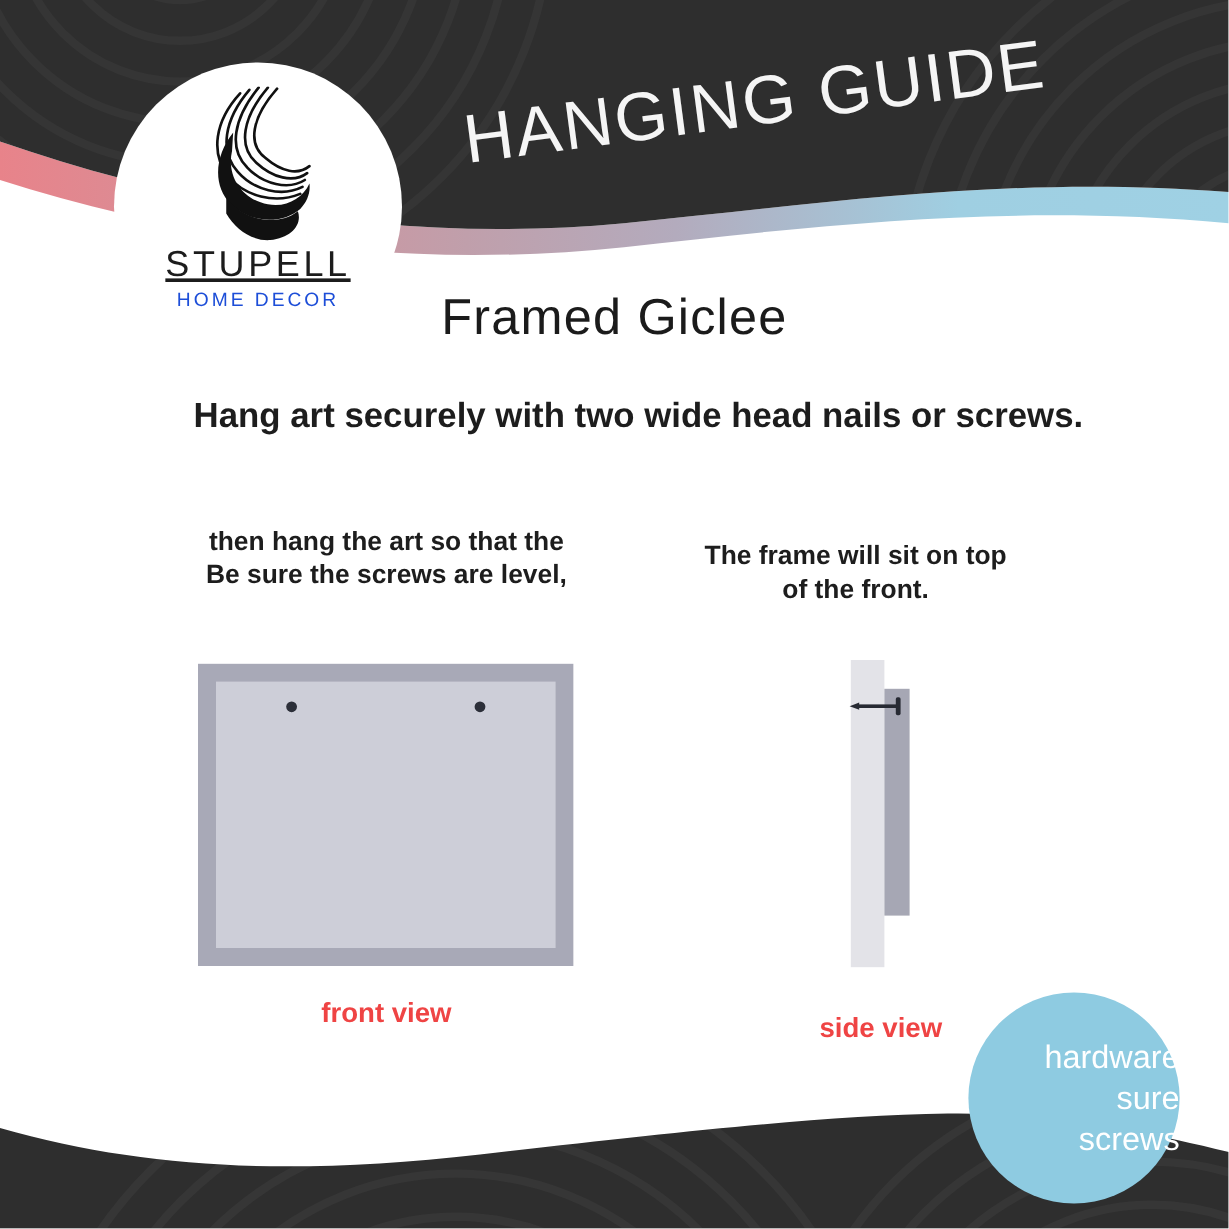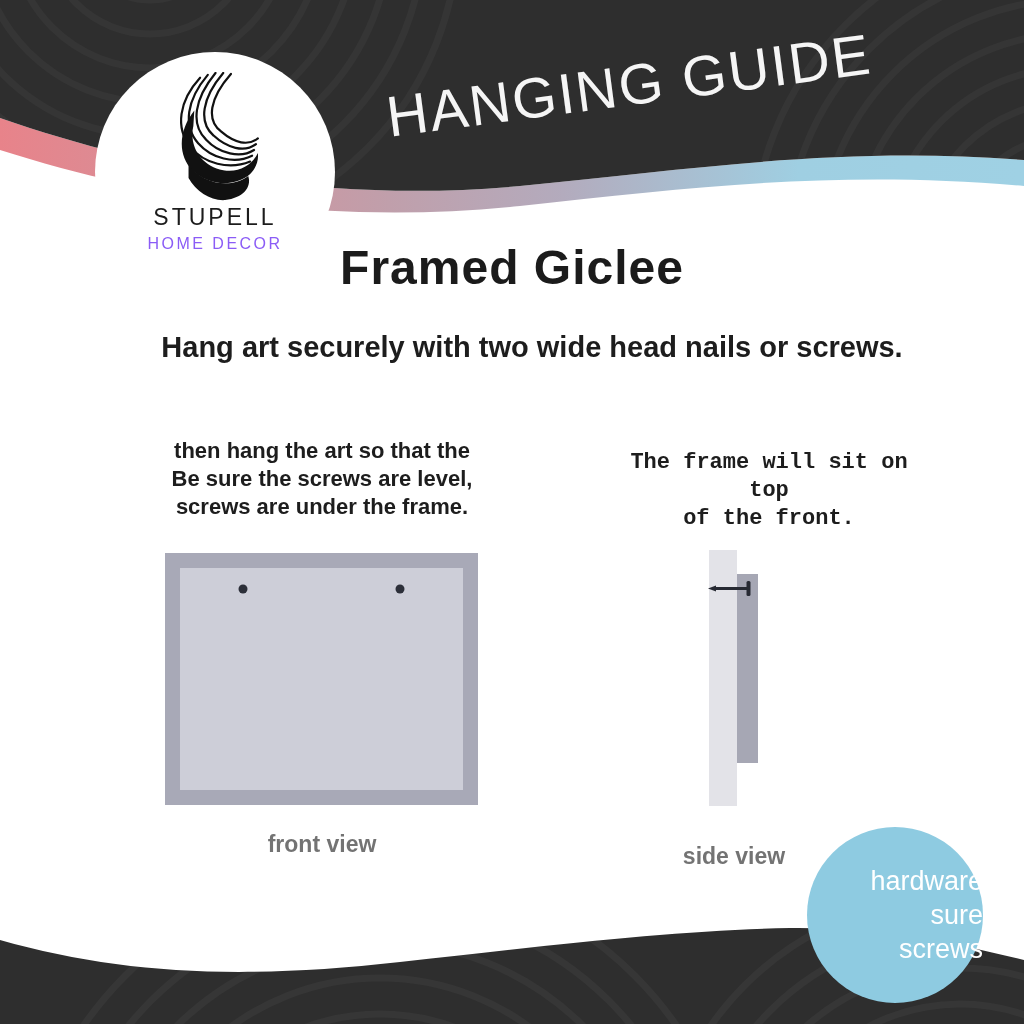--- a/index.html
+++ b/index.html
@@ -17,37 +17,37 @@
     transform:rotate(-7.5deg);transform-origin:50% 50%;
     color:#f5f5f5;font-size:57px;font-weight:400;letter-spacing:2px;
     text-align:center;white-space:nowrap;
   }
   .logo-circle{
     position:absolute;left:95px;top:52px;width:240px;height:240px;z-index:3;
     background:#ffffff;border-radius:50%;
     display:flex;flex-direction:column;align-items:center;
   }
   .logo-swoosh{margin-top:20px;}
-  .brand-name{font-size:23px;font-weight:400;letter-spacing:3px;color:#1c1c1c;margin-top:2px;}
-  .brand-tagline{font-size:16px;font-weight:400;letter-spacing:2.5px;color:#8b5cf6;margin-top:4px;}
+  .brand-name{font-size:30px;font-weight:400;letter-spacing:3px;color:#1c1c1c;margin-top:2px;text-decoration:underline;}
+  .brand-tagline{font-size:16px;font-weight:400;letter-spacing:2.5px;color:#1d4ed8;margin-top:4px;}
 
   .product-type{
     position:absolute;left:0;right:0;top:240px;z-index:2;
-    text-align:center;font-size:48px;font-weight:700;letter-spacing:1px;color:#1b1b1b;
+    text-align:center;font-size:42px;font-weight:400;letter-spacing:1px;color:#1b1b1b;
   }
   .instruction{
     position:absolute;left:0;right:0;top:331px;
     text-align:center;font-size:29px;font-weight:700;color:#1d1d1d;padding-left:40px;
   }
 
   .note{font-size:22px;font-weight:700;line-height:28px;text-align:center;color:#1d1d1d;}
   .front-note{left:150px;top:437px;width:344px;}
-  .side-note{left:604px;top:449px;width:330px;font-family:Liberation Mono, monospace;}
+  .side-note{left:548px;top:449px;width:330px;}
 
-  .view-caption{font-size:23px;font-weight:700;text-align:center;color:#737373;}
+  .view-caption{font-size:23px;font-weight:700;text-align:center;color:#ef4444;}
   .front-caption{left:222px;top:831px;width:200px;}
   .side-caption{left:634px;top:843px;width:200px;}
 
   .badge{
     position:absolute;left:807px;top:827px;width:176px;height:176px;z-index:5;
     background:#8ecbe1;border-radius:50%;
     display:flex;flex-direction:column;align-items:flex-end;justify-content:center;
     color:#ffffff;font-size:27px;font-weight:400;line-height:34px;text-align:center;
   }
   .footer-svg{position:absolute;left:0;bottom:0;z-index:1;}
@@ -117,21 +117,20 @@
     <div class="brand-tagline">HOME DECOR</div>
   </div>
 
   <div class="product-type">Framed Giclee</div>
 
   <div class="instruction">Hang art securely with two wide head nails or screws.</div>
 
   <div class="abs note front-note">
     <div>then hang the art so that the</div>
     <div>Be sure the screws are level,</div>
-    <div>screws are under the frame.</div>
   </div>
 
   <svg class="abs" style="left:165px;top:553px;" width="313" height="252" viewBox="0 0 313 252" aria-hidden="true">
     <rect x="0" y="0" width="313" height="252" fill="#a8a9b7"></rect>
     <rect x="15" y="15" width="283" height="222" fill="#cdced8"></rect>
     <circle cx="78" cy="36" r="4.5" fill="#2c2f39"></circle>
     <circle cx="235" cy="36" r="4.5" fill="#2c2f39"></circle>
   </svg>
   <div class="abs view-caption front-caption">front view</div>
 

